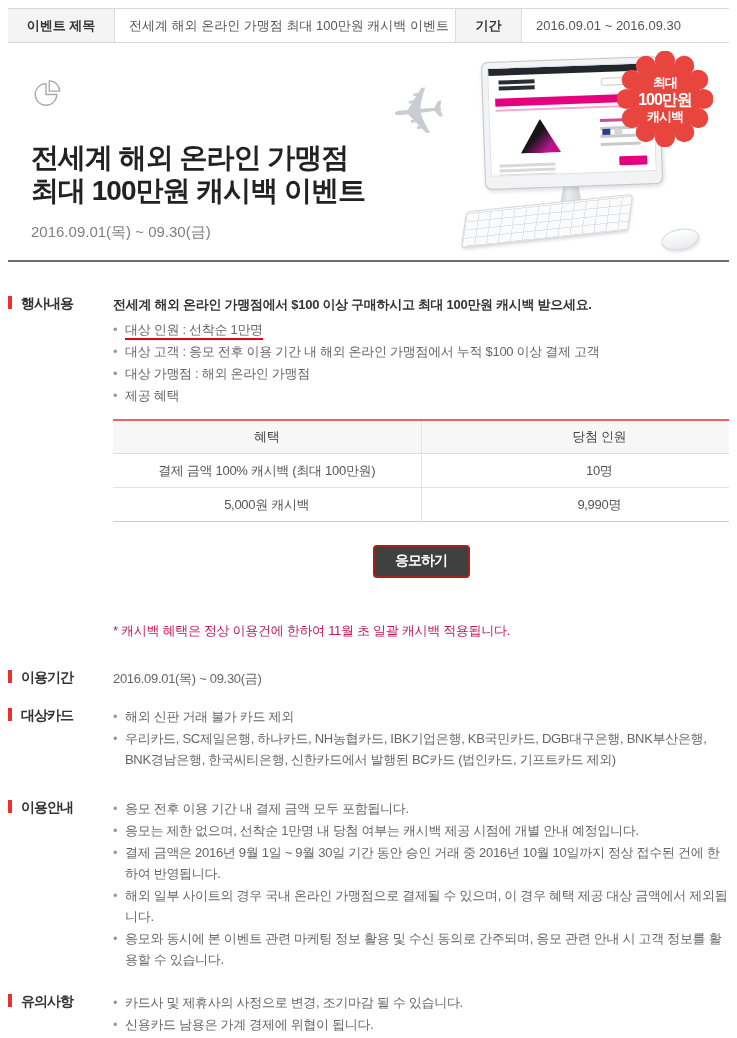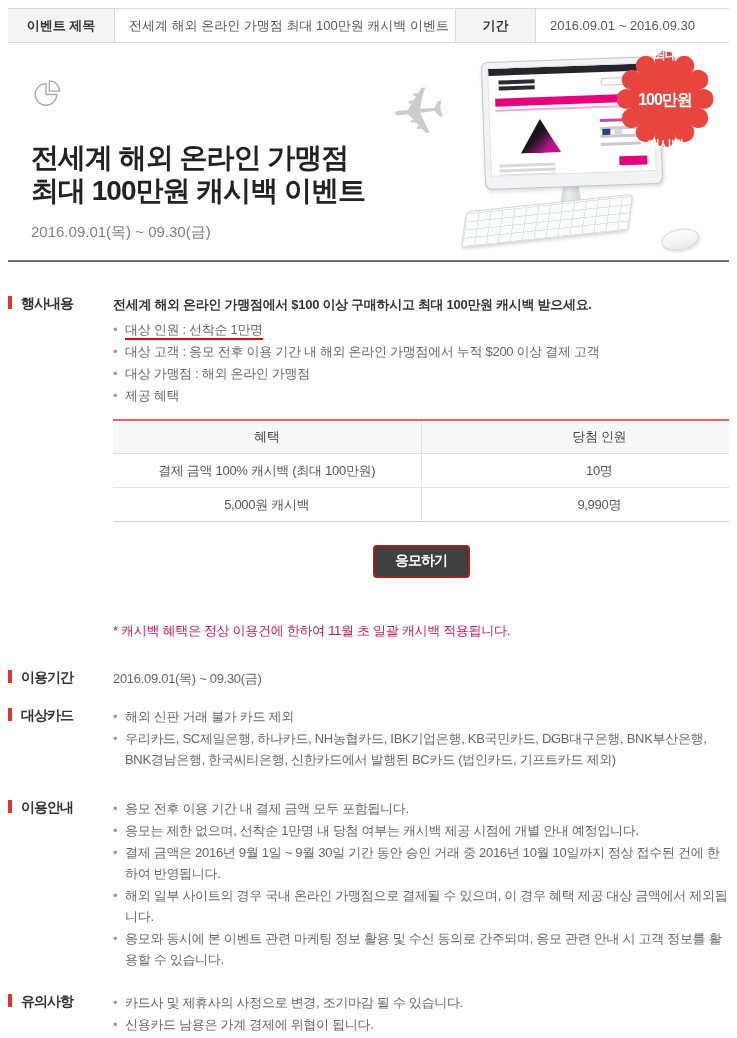--- a/index.html
+++ b/index.html
@@ -16,21 +16,21 @@
     margin-top:8px; display:flex; align-items:center;
     border-top:1px solid #d8d8d8; border-bottom:1px solid #d8d8d8;
   }
   .meta-cell { display:flex; align-items:center; min-height:33px; }
   .meta-label {
     background:#f4f4f4; justify-content:center;
     font-weight:bold; color:#333; font-size:13px;
     border-right:1px solid #dcdcdc;
   }
   .meta-label.first { width:107px; }
-  .meta-label.second { width:81px; border-left:1px solid #dcdcdc; }
+  .meta-label.second { width:67px; border-left:1px solid #dcdcdc; }
   .meta-value { background:#fff; padding-left:14px; color:#555; }
   .meta-value.first { width:340px; }
   .meta-value.second { flex:1; }
 
   
   .hero { position:relative; height:219px; border-bottom:2px solid #6f6f6f; }
   .hero-left { position:absolute; left:23px; top:0; }
   .pie-icon { margin-top:36px; width:30px; height:30px; display:block; }
   .hero-title { margin-top:32px; font-size:28px; line-height:33px; font-weight:bold; color:#222; letter-spacing:-1px; }
   .hero-date { margin-top:16px; font-size:15px; color:#808080; }
@@ -78,21 +78,21 @@
   .mouse {
     position:absolute; right:22px; top:178px; width:38px; height:21px; z-index:4;
     background:linear-gradient(180deg,#ffffff,#e8eaec); border:1px solid #d3d6d9;
     border-radius:50%; transform:rotate(-12deg); box-shadow:1px 2px 3px rgba(0,0,0,.12);
   }
   .badge { position:absolute; right:8px; top:0px; width:96px; height:96px; z-index:5; }
   .badge svg { width:100%; height:100%; display:block; }
   .badge-text {
     position:absolute; inset:0; display:flex; flex-direction:column;
     align-items:center; justify-content:center; color:#fff; font-weight:bold;
-    text-align:left; line-height:17px; letter-spacing:-1px;gap:28px;
+    text-align:left; line-height:17px; letter-spacing:-1px;
   }
   .badge-text .s { font-size:13px; }
   .badge-text .m { font-size:16px; }
 
   
   .sections { padding-top:32px; }
   .section { display:flex; margin-bottom:27px; }
   .section-label { width:105px; flex-shrink:0; font-weight:bold; font-size:14px; color:#333; letter-spacing:-1px; padding-top:1px; }
   .red-bar { display:inline-block; width:4px; height:13px; background:#e8312a; margin-right:9px; vertical-align:-1px; }
   .section-content { flex:1; line-height:21px; color:#666; letter-spacing:-0.3px; }
@@ -199,21 +199,21 @@
   </div>
 
   <div class="sections">
 
     <div class="section">
       <div class="section-label"><span class="red-bar"></span><span>행사내용</span></div>
       <div class="section-content">
         <div class="lead">전세계 해외 온라인 가맹점에서 $100 이상 구매하시고 최대 100만원 캐시백 받으세요.</div>
         <ul class="bullets">
           <li><span class="underline-red">대상 인원 : 선착순 1만명</span></li>
-          <li>대상 고객 : 응모 전후 이용 기간 내 해외 온라인 가맹점에서 누적 $200 이상 결제 고객</li>
+          <li>대상 고객 : 응모 전후 이용 기간 내 해외 온라인 가맹점에서 누적 $100 이상 결제 고객</li>
           <li>대상 가맹점 : 해외 온라인 가맹점</li>
           <li>제공 혜택</li>
         </ul>
         <table class="benefit">
           <thead>
             <tr>
               <th>혜택</th>
               <th>당첨 인원</th>
             </tr>
           </thead>

